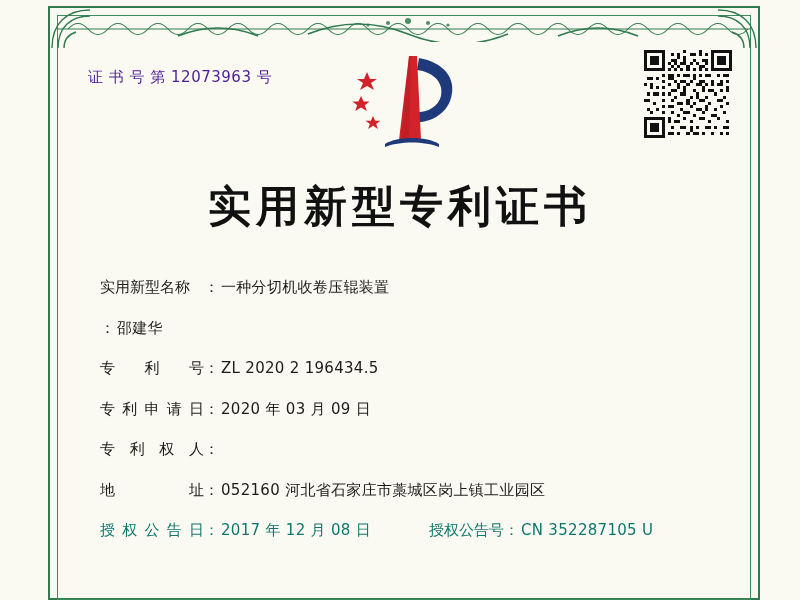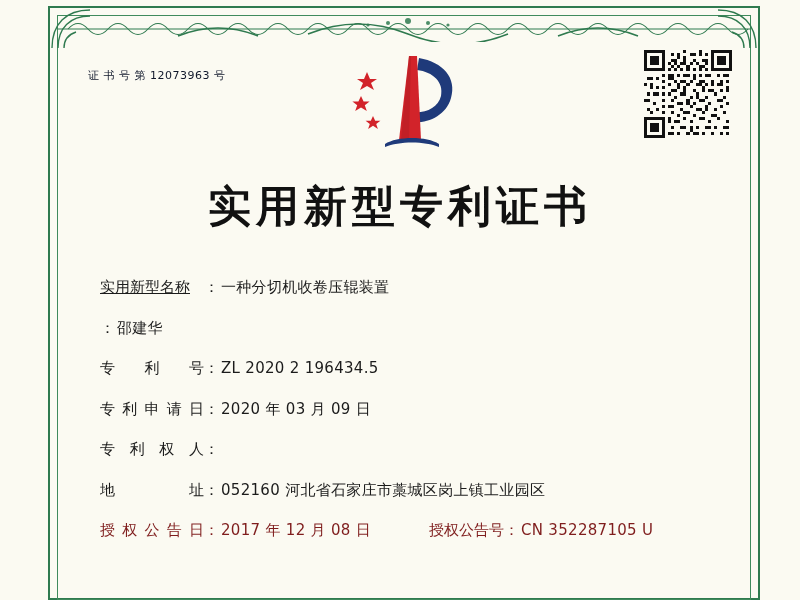--- a/index.html
+++ b/index.html
@@ -69,22 +69,22 @@
     width: 88px;
     height: 88px;
   }
   .qr svg { display: block; }
 
   
   .cert-number {
     position: absolute;
     left: 88px;
     top: 68px;
-    font-size: 11px;
-    color: #0f172a;
+    font-size: 15px;
+    color: #4c1d95;
     letter-spacing: 0.5px;
     white-space: nowrap;
   }
 
   
   .logo {
     position: absolute;
     left: 345px;
     top: 48px;
     width: 120px;
@@ -123,30 +123,29 @@
   }
   .field-label {
     display: inline-block;
     min-width: 104px;
     text-align: justify;
     text-align-last: justify;
     letter-spacing: 0px;
   }
   .field-label.nojust {
     text-align-last: left;
-    text-decoration: underline;
   }
   .field-sep { padding: 0 2px 0 0; }
   .field-value { letter-spacing: 0.3px; }
 
   .row-last {
     display: flex;
     align-items: baseline;
     font-size: 15px;
-    color: #7f1d1d;
+    color: #0f766e;
     white-space: nowrap;
   }
   .row-last .spacer { width: 58px; }
 </style>
 </head>
 <body>
 
 <div class="certificate">
 
   <div class="border-outer"></div>

